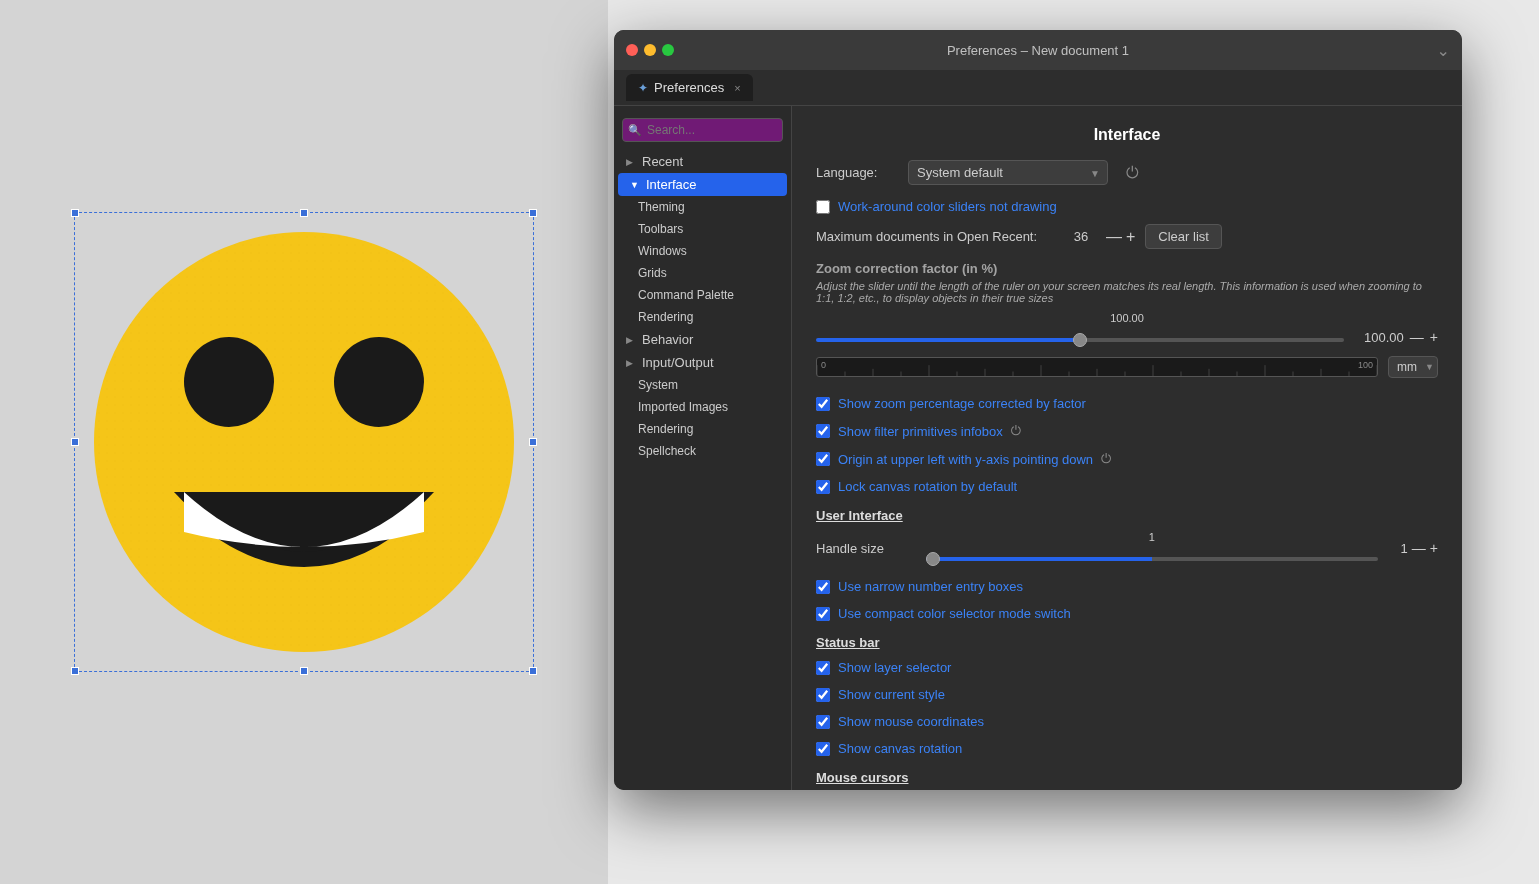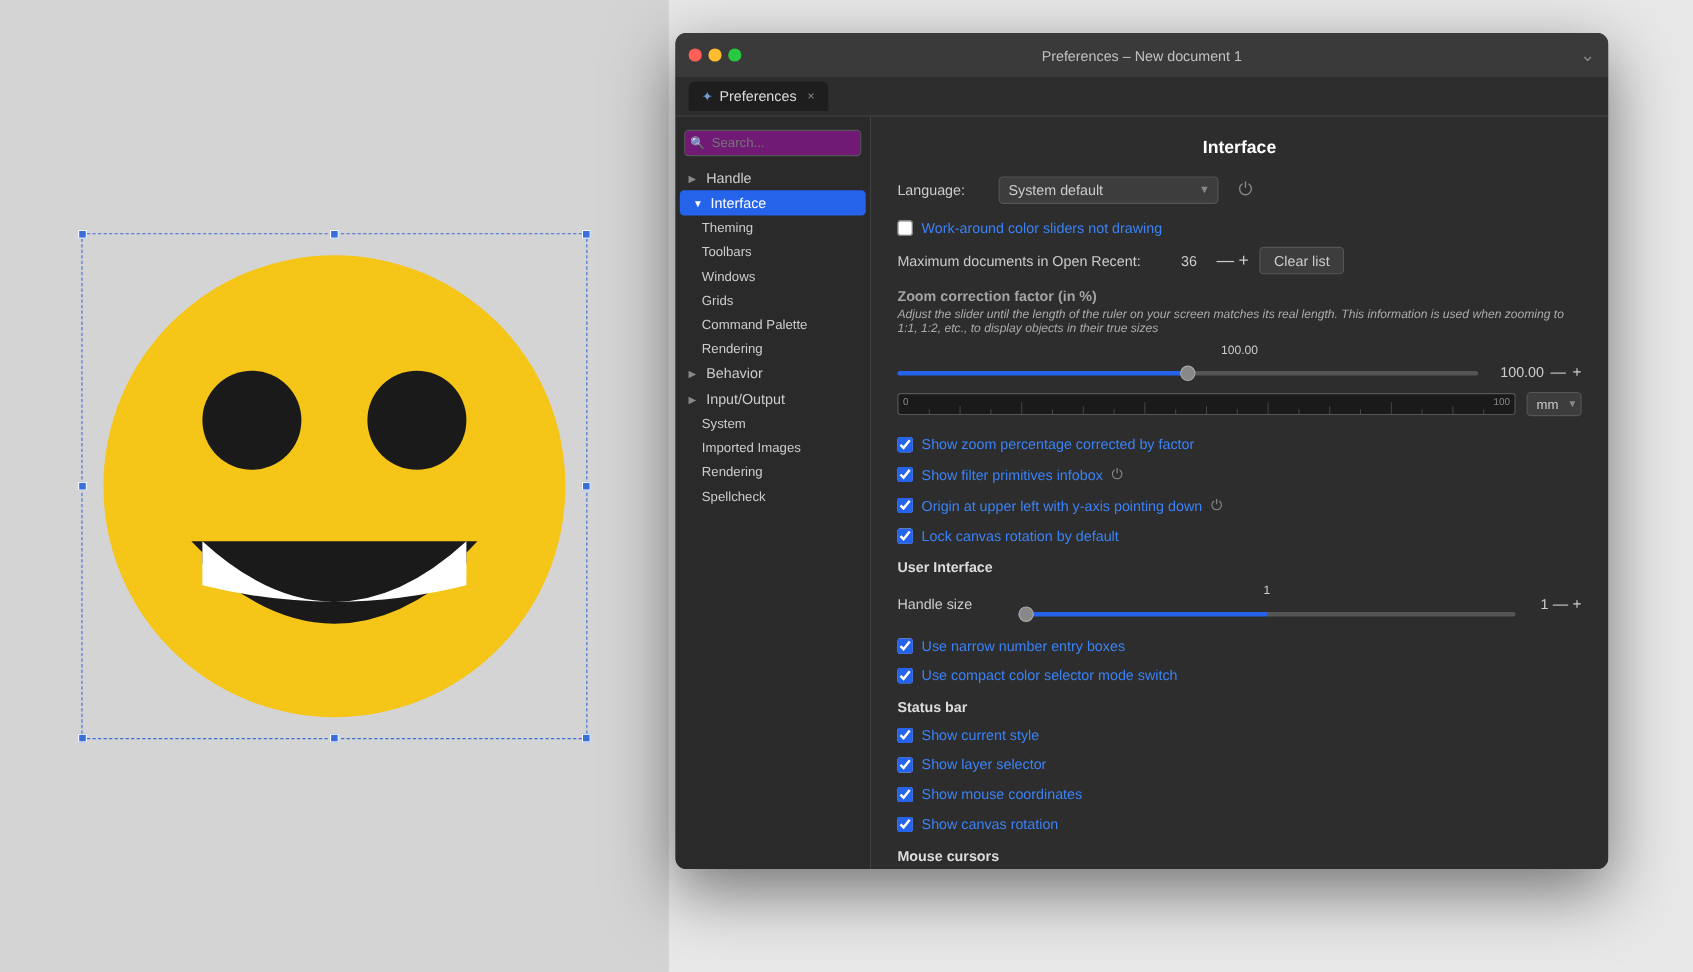--- a/index.html
+++ b/index.html
@@ -452,20 +452,21 @@
       font-size: 12px;
       -webkit-appearance: none;
       cursor: pointer;
     }
 
     .subsection-title {
       font-size: 13px;
       font-weight: 600;
       color: #ddd;
       margin: 12px 0 8px;
+      text-decoration: underline;
     }
 
     .handle-size-row {
       display: flex;
       align-items: center;
       gap: 10px;
       margin-bottom: 12px;
     }
 
     .handle-size-label {
@@ -575,21 +576,21 @@
 
     <div class="sidebar">
 
       <div class="search-box">
         <span class="search-icon-inner">🔍</span>
         <input type="text" class="search-input" placeholder="Search..." style="">
       </div>
 
       <div class="sidebar-item">
         <span class="arrow">▶</span>
-        <span>Handle</span>
+        <span>Recent</span>
       </div>
 
       <div class="sidebar-item active">
         <span class="arrow">▼</span>
         <span>Interface</span>
       </div>
 
       <div class="sidebar-sub">
         <div class="sidebar-item">
           <span>Theming</span>
@@ -770,27 +771,27 @@
 
       <div class="checkbox-row">
         <input type="checkbox" id="usecompact" checked="" style="">
         <label class="checkbox-label" for="usecompact">Use compact color selector mode switch</label>
       </div>
 
       <div class="status-bar-section">
         <div class="subsection-title">Status bar</div>
 
         <div class="checkbox-row">
+          <input type="checkbox" id="showlayerselector" checked="" style="">
+          <label class="checkbox-label" for="showlayerselector">Show layer selector</label>
+        </div>
+
+        <div class="checkbox-row">
           <input type="checkbox" id="showcurrentstyle" checked="" style="">
           <label class="checkbox-label" for="showcurrentstyle">Show current style</label>
-        </div>
-
-        <div class="checkbox-row">
-          <input type="checkbox" id="showlayerselector" checked="" style="">
-          <label class="checkbox-label" for="showlayerselector">Show layer selector</label>
         </div>
 
         <div class="checkbox-row">
           <input type="checkbox" id="showmousecoords" checked="" style="">
           <label class="checkbox-label" for="showmousecoords">Show mouse coordinates</label>
         </div>
 
         <div class="checkbox-row">
           <input type="checkbox" id="showcanvasrotation" checked="" style="">
           <label class="checkbox-label" for="showcanvasrotation">Show canvas rotation</label>

